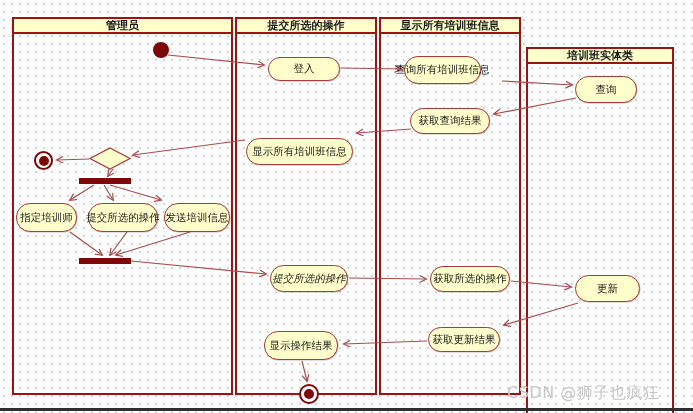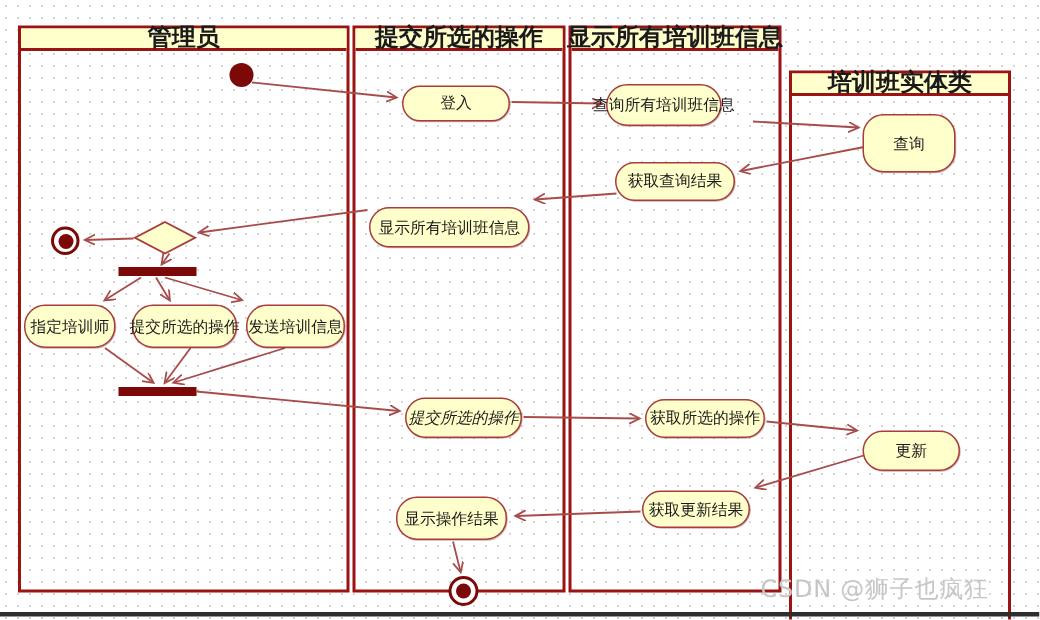--- a/index.html
+++ b/index.html
@@ -27,22 +27,22 @@
     border:2px solid var(--lane-border);
     background:transparent;
   }
   .lane-header{
     width:100%;height:15px;
     background:var(--node-fill);
     border-bottom:2px solid var(--lane-border);
     display:flex;align-items:center;justify-content:center;
   }
   .lane-title{
-    font-size:16px;font-weight:bold;color:var(--text);
-    line-height:13px;white-space:nowrap;font-family:Liberation Serif, serif;
+    font-size:11px;font-weight:bold;color:var(--text);
+    line-height:13px;white-space:nowrap;
   }
   .edges{position:absolute;left:0;top:0;pointer-events:none;}
   .edge{stroke:var(--arrow);stroke-width:1.2;fill:none;}
   .activity{
     position:absolute;
     background:var(--node-fill);
     border:1.4px solid var(--node-border);
     border-radius:14px;
     display:flex;align-items:center;justify-content:center;
     font-size:10.5px;color:var(--text);white-space:nowrap;
@@ -124,22 +124,22 @@
   </svg>
 
   <div class="activity" style="left:268px;top:57px;width:72px;height:24px;">登入</div>
   <div class="activity" style="left:246px;top:138px;width:107px;height:27px;font-family:Liberation Mono, monospace;">显示所有培训班信息</div>
   <div class="activity" style="left:270px;top:265px;width:78px;height:27px;font-style:italic;">提交所选的操作</div>
   <div class="activity" style="left:264px;top:331px;width:74px;height:29px;">显示操作结果</div>
   <div class="activity" style="left:404px;top:56px;width:77px;height:28px;">查询所有培训班信息</div>
   <div class="activity" style="left:410px;top:108px;width:80px;height:26px;">获取查询结果</div>
   <div class="activity" style="left:430px;top:266px;width:80px;height:26px;">获取所选的操作</div>
   <div class="activity" style="left:428px;top:327px;width:72px;height:25px;">获取更新结果</div>
-  <div class="activity" style="left:575px;top:76px;width:62px;height:39px;">查询</div>
-  <div class="activity" style="left:575px;top:275px;width:65px;height:27px;margin-top:12px;">更新</div>
+  <div class="activity" style="left:575px;top:76px;width:62px;height:27px;">查询</div>
+  <div class="activity" style="left:575px;top:275px;width:65px;height:27px;">更新</div>
   <div class="activity" style="left:16px;top:203px;width:61px;height:29px;">指定培训师</div>
   <div class="activity" style="left:88px;top:203px;width:70px;height:29px;">提交所选的操作</div>
   <div class="activity" style="left:164px;top:203px;width:66px;height:29px;">发送培训信息</div>
 
   <div class="initial" style="left:153px;top:42px;width:16px;height:16px;"></div>
   <div class="final" style="left:34px;top:151px;width:19px;height:19px;">
     <div class="final-dot"></div>
   </div>
   <div class="final" style="left:299px;top:384px;width:20px;height:20px;">
     <div class="final-dot"></div>

